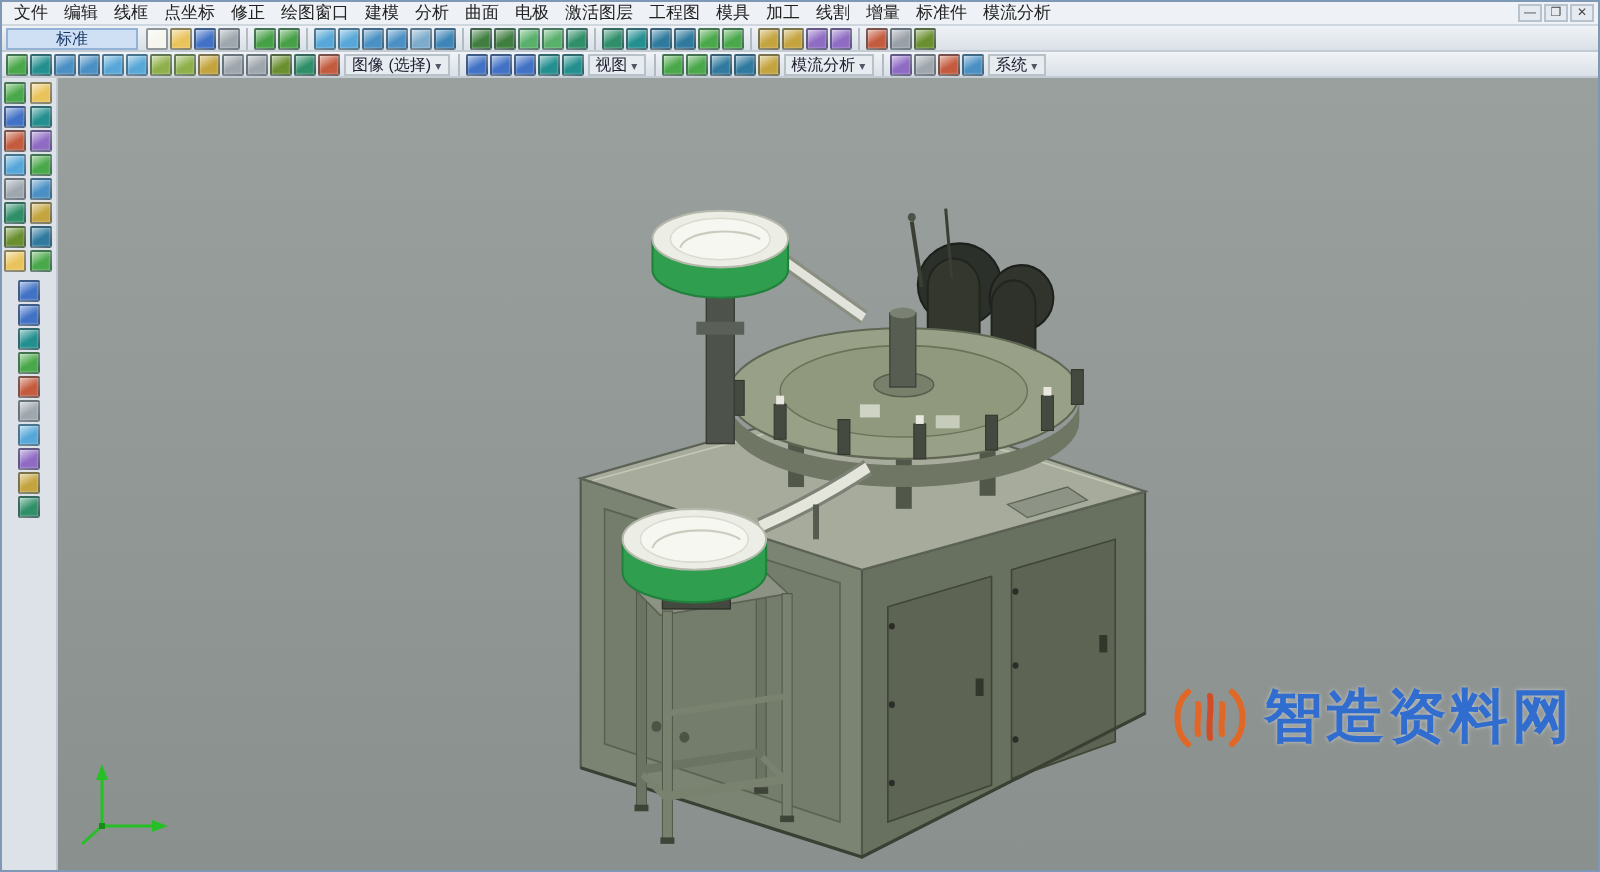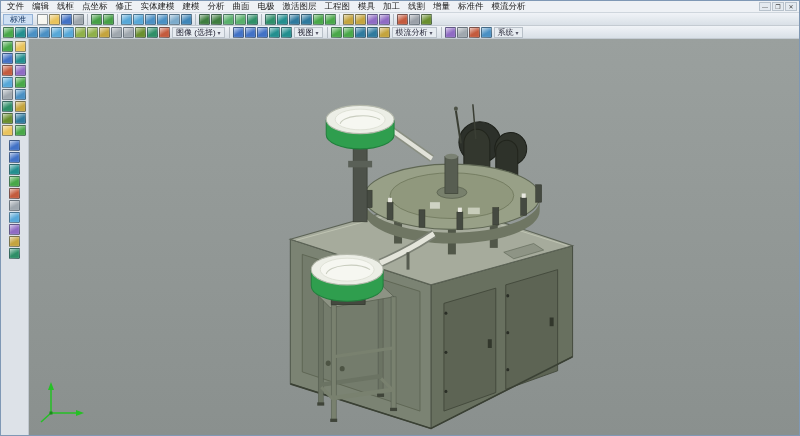--- a/index.html
+++ b/index.html
@@ -22,21 +22,21 @@
   .menubar{height:12px;flex:0 0 12px;background:#eef1f5;border-bottom:1px solid #cfd6dd;
            display:flex;align-items:center;font-size:8.5px;color:#222;padding:0 2px}
   .menus{display:flex;flex:1;overflow:hidden}
   .menu-item{padding:0 4px;white-space:nowrap;cursor:default}
   .mdibtn{width:12px;height:9px;font-size:6px;line-height:9px;text-align:center;color:#444;
           border:1px solid #b8c2cc;background:#e4eaf0;margin-left:1px}
 
   
   .toolbar{height:13px;flex:0 0 13px;background:linear-gradient(#f0f3f7,#d9e0e7);
            border-bottom:1px solid #c4cbd2;display:flex;align-items:center;padding:0 2px;gap:1px;overflow:hidden}
-  .tab{font-size:8px;height:11px;line-height:10px;padding:0 6px;background:#cfe0f4;
+  .tab{font-size:8px;height:11px;line-height:10px;padding:0 24px;background:#cfe0f4;
        border:1px solid #94b2d6;color:#1a3a66;margin-right:3px;white-space:nowrap}
   .ticon{width:11px;height:11px;flex:0 0 11px;display:inline-block;border:1px solid rgba(60,72,84,.55);
          border-radius:1px;box-shadow:inset 0 0 1px rgba(255,255,255,.6)}
   .tsep{width:1px;height:11px;flex:0 0 1px;background:#b2bac2;margin:0 2px}
   .tlabel{font-size:8px;color:#223;white-space:nowrap;height:11px;line-height:10px;padding:0 3px;
           border:1px solid #b8c0c8;background:#e7ecf1;margin:0 1px}
   .tlabel::after{content:"▾";font-size:6px;margin-left:2px;color:#556}
 
   
   .main{flex:1;display:flex;min-height:0}
@@ -78,21 +78,21 @@
 <div class="window">
 
 
   <div class="menubar">
     <span class="menus">
         <span class="menu-item">文件</span>
         <span class="menu-item">编辑</span>
         <span class="menu-item">线框</span>
         <span class="menu-item">点坐标</span>
         <span class="menu-item">修正</span>
-        <span class="menu-item">实体建模</span>
+        <span class="menu-item">绘图窗口</span>
         <span class="menu-item">建模</span>
         <span class="menu-item">分析</span>
         <span class="menu-item">曲面</span>
         <span class="menu-item">电极</span>
         <span class="menu-item">激活图层</span>
         <span class="menu-item">工程图</span>
         <span class="menu-item">模具</span>
         <span class="menu-item">加工</span>
         <span class="menu-item">线割</span>
         <span class="menu-item">增量</span>
@@ -329,16 +329,26 @@
 
       <svg class="triad" width="52" height="46" viewBox="0 0 52 46">
         <line x1="14" y1="34" x2="14" y2="10" stroke="#25c025" stroke-width="1.5"></line>
         <polygon points="11,11 14,3 17,11" fill="#25c025"></polygon>
         <line x1="14" y1="34" x2="40" y2="34" stroke="#25c025" stroke-width="1.5"></line>
         <polygon points="39,31 47,34 39,37" fill="#25c025"></polygon>
         <line x1="14" y1="34" x2="4" y2="43" stroke="#25c025" stroke-width="1.5"></line>
         <rect x="12.5" y="32.5" width="3" height="3" fill="#1a8a1a"></rect>
       </svg>
 
+      <div class="watermark">
+        <svg width="40" height="36" viewBox="0 0 40 36">
+          <path d="M9,5 C2,11 2,25 9,31" fill="none" stroke="#e8641e" stroke-width="3" stroke-linecap="round"></path>
+          <path d="M31,5 C38,11 38,25 31,31" fill="none" stroke="#e8641e" stroke-width="3" stroke-linecap="round"></path>
+          <path d="M14,26 C13,20 15,15 14,11" fill="none" stroke="#e8641e" stroke-width="3" stroke-linecap="round"></path>
+          <path d="M20,28 C19,20 21,13 20,7" fill="none" stroke="#d8481e" stroke-width="3" stroke-linecap="round"></path>
+          <path d="M26,26 C25,20 27,15 26,11" fill="none" stroke="#e8641e" stroke-width="3" stroke-linecap="round"></path>
+        </svg>
+        <span class="wm-text">智造资料网</span>
+      </div>
     </div>
   </div>
 
 </div>
 
 </body></html>

